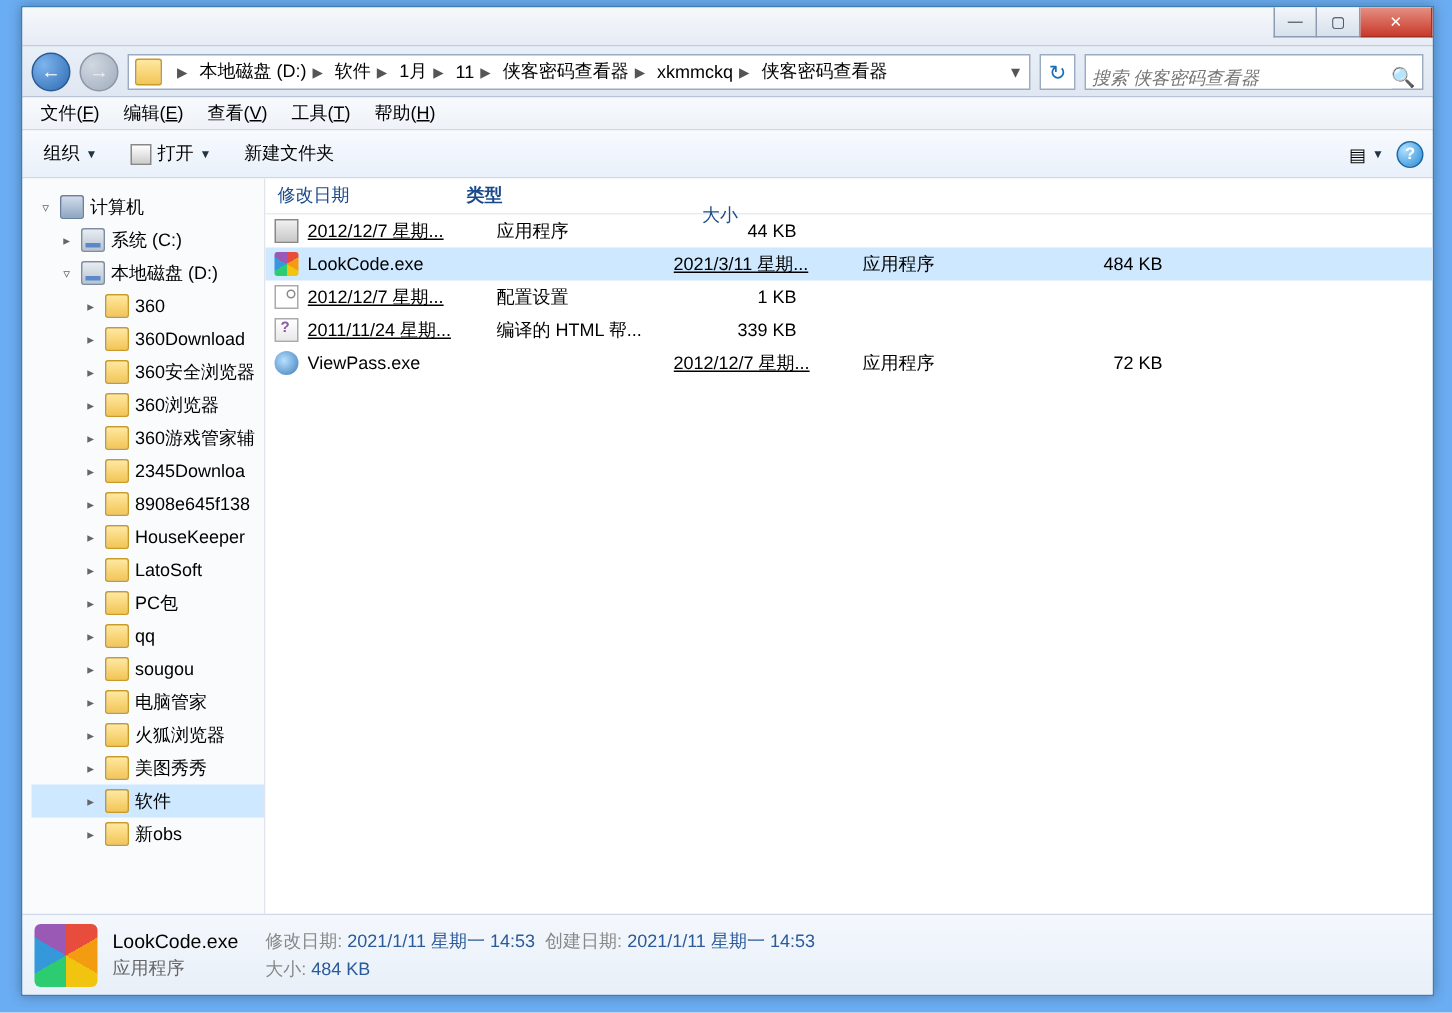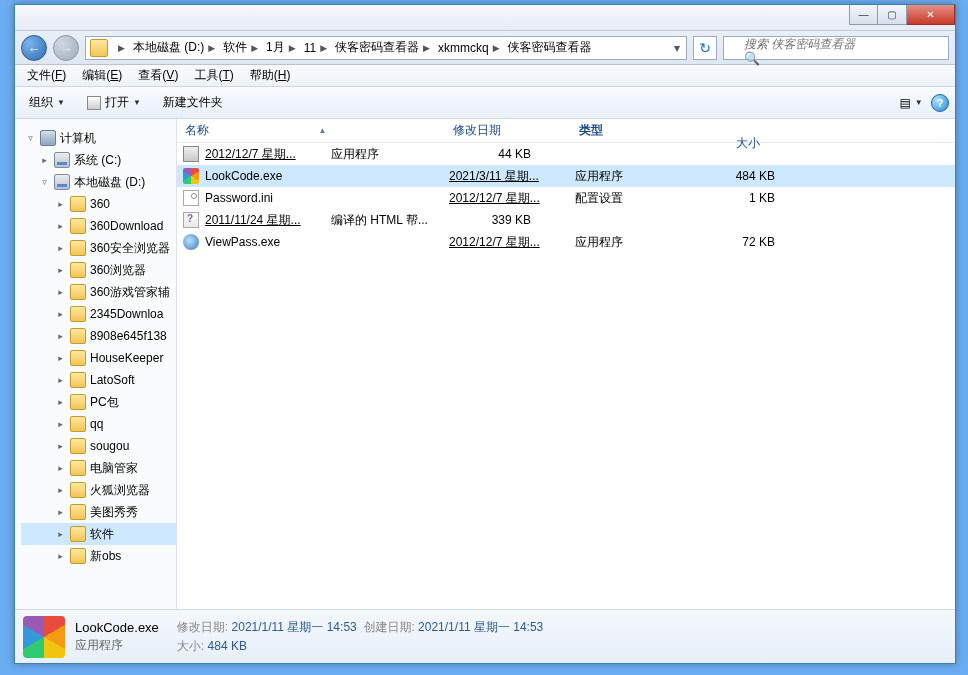--- a/index.html
+++ b/index.html
@@ -15,21 +15,21 @@
 
 
 .addr-row{ height:34px; background:linear-gradient(#e9eff7,#dfe7f2); display:flex; align-items:center; padding:0 6px; gap:6px; border-bottom:1px solid #b8c4d6;}
 .navcirc{ width:26px;height:26px;border-radius:50%;background:radial-gradient(circle at 30% 30%,#7db4ee,#2d6bb0);border:1px solid #2a5a95;display:flex;align-items:center;justify-content:center;color:#fff;font-size:13px;}
 .navcirc.disabled{ background:radial-gradient(circle at 30% 30%,#d0d8e2,#a0acbc); border-color:#8a96a6; color:#e8eef6;}
 .addrbar{ flex:1; height:24px; background:#fff; border:1px solid #9aabc2; display:flex; align-items:center; padding:0 2px; overflow:hidden;}
 .addrbar .folder-ico{ width:18px;height:18px; background:linear-gradient(#ffe8a0,#f2c557); border:1px solid #c89a2a; border-radius:2px; margin:0 2px;}
 .crumb{ display:flex; align-items:center; height:100%; padding:0 4px; cursor:default; white-space:nowrap;}
 .crumb .arr{ margin-left:4px; font-size:9px; color:#555;}
 .refbtn{ width:24px;height:24px;border:1px solid #9aabc2;background:#fff;display:flex;align-items:center;justify-content:center;color:#1a6fb8;font-size:14px;}
-.searchbox{ width:226px; height:24px; border:1px solid #9aabc2; background:#fff; display:flex; align-items:flex-start; padding:0 20px;flex-direction:column;}
+.searchbox{ width:226px; height:24px; border:1px solid #9aabc2; background:#fff; display:flex; align-items:flex-end; padding:0 4px;}
 .searchbox input{ border:none; outline:none; flex:1; font-style:italic; color:#888; font-size:12px;}
 .searchbox .mag{ color:#2a6fb5; font-size:13px;}
 
 
 .menubar{ height:22px; background:linear-gradient(#f8fafd,#eef2f8); border-bottom:1px solid #d0d8e4; display:flex; align-items:center; padding:0 4px;}
 .menuitem{ padding:2px 8px; cursor:default;}
 .menuitem u{ text-decoration:underline;}
 
 
 .toolbar{ height:32px; background:linear-gradient(#f8fbff,#e9f0fa); border-bottom:1px solid #cfd9e8; display:flex; align-items:center; padding:0 6px; gap:6px;}
@@ -272,45 +272,40 @@
           <div class="node lvl2">
             <span class="exp">▸</span>
             <span class="ico folder"></span>
             <span>新obs</span>
           </div>
         </div>
       <div class="splitter"></div>
     </div>
     <div class="listpane">
       <div class="cols">
-        <div class="colh c-name">
-            <span>名称</span>
-            <span style="margin:0 auto;font-size:8px;color:#5a7aa8;">▲</span>
-          </div>
         <div class="colh c-date">修改日期</div>
         <div class="colh c-type">类型</div>
         <div class="colh c-size">大小</div>
       </div>
       <div id="filelist">
           <div class="row">
             <span class="fico exe"></span>
     <span class="cell date">2012/12/7 星期...</span>
     <span class="cell type">应用程序</span>
     <span class="cell size">44 KB</span>
           </div>
           <div class="row selected">
             <span class="fico exe2"></span>
     <span class="cell name">LookCode.exe</span>
     <span class="cell date">2021/3/11 星期...</span>
     <span class="cell type">应用程序</span>
     <span class="cell size">484 KB</span>
           </div>
           <div class="row">
             <span class="fico ini"></span>
-    <span class="cell name">Password.ini</span>
     <span class="cell date">2012/12/7 星期...</span>
     <span class="cell type">配置设置</span>
     <span class="cell size">1 KB</span>
           </div>
           <div class="row">
             <span class="fico chm"></span>
     <span class="cell date">2011/11/24 星期...</span>
     <span class="cell type">编译的 HTML 帮...</span>
     <span class="cell size">339 KB</span>
           </div>

